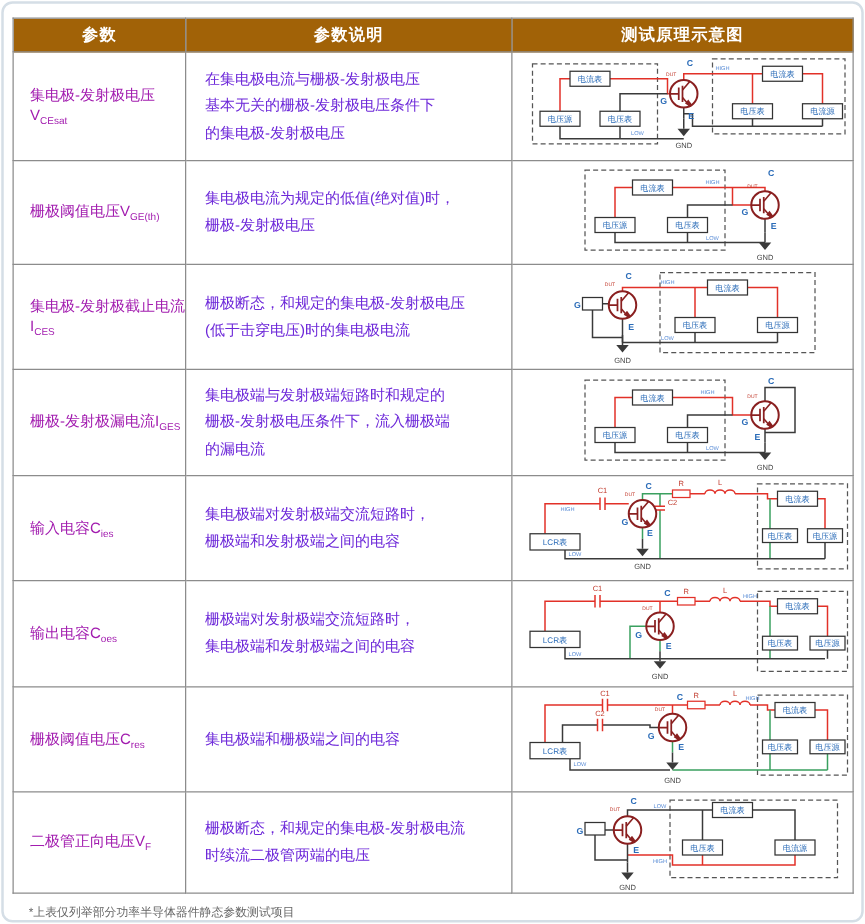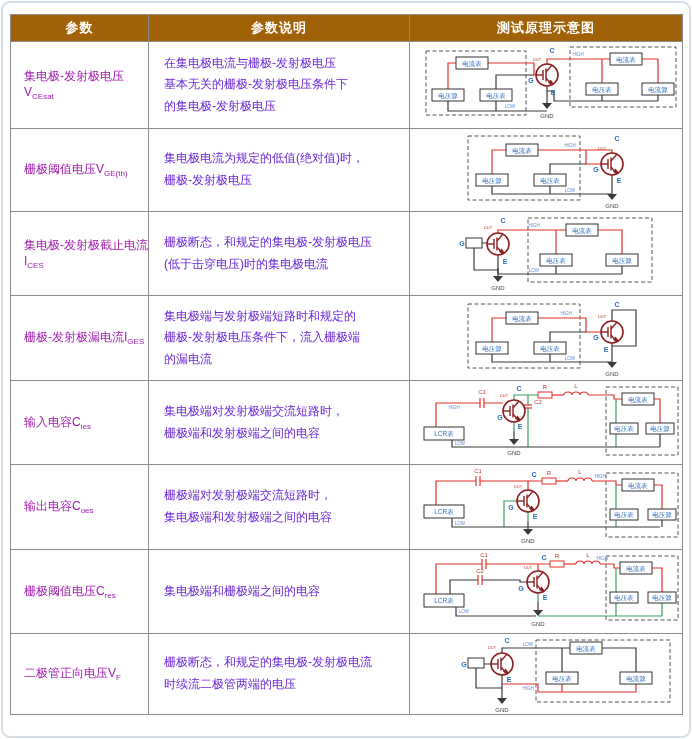--- a/index.html
+++ b/index.html
@@ -389,13 +389,14 @@
         <text class="hl" x="118" y="12">LOW</text>
         <text class="hl" x="118" y="56">HIGH</text>
         <text class="gt" x="92" y="78">GND</text>
       </svg>
     </td>
   </tr>
 
   </tbody>
 </table>
 
+<div class="foot">*上表仅列举部分功率半导体器件静态参数测试项目</div>
 </div>
 
 </body></html>

